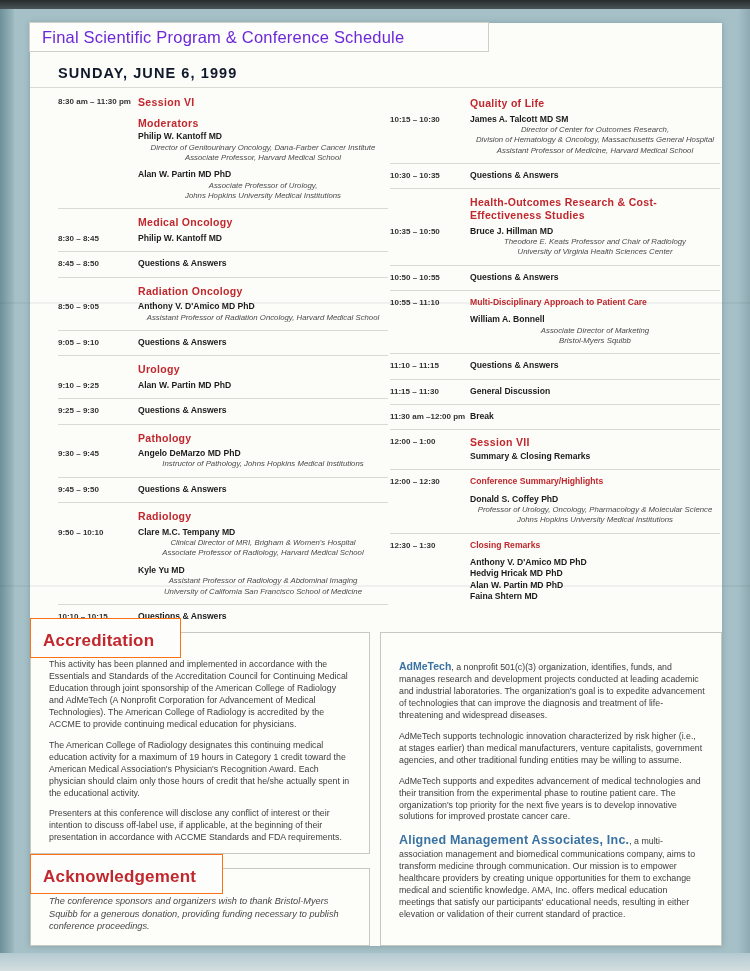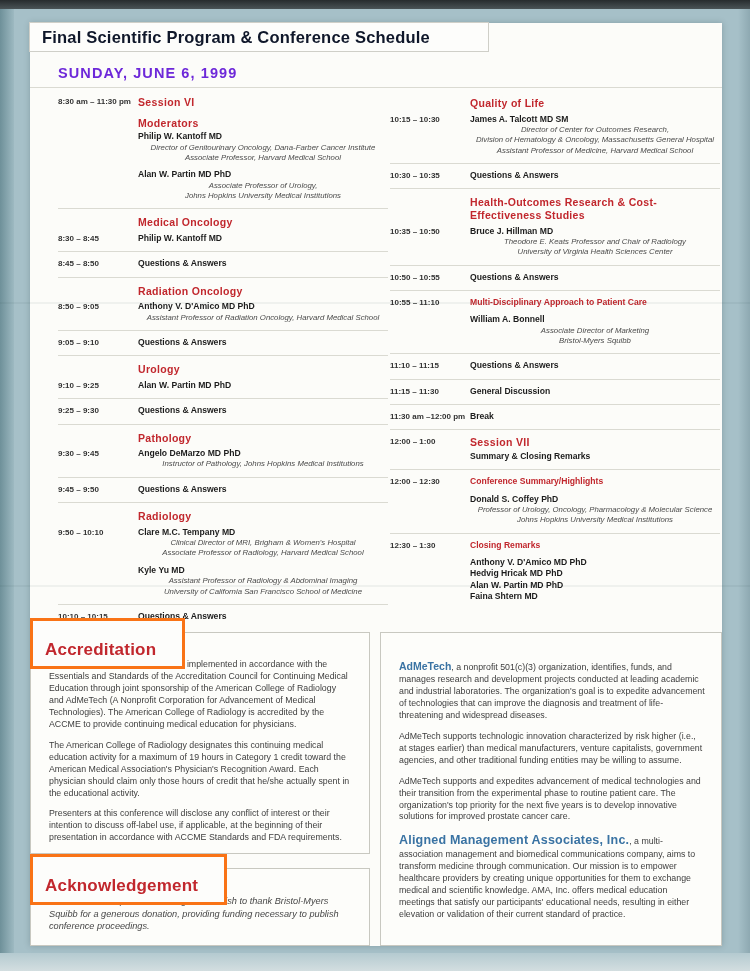--- a/index.html
+++ b/index.html
@@ -20,25 +20,25 @@
   .sheet{
     position:absolute;left:30px;top:23px;width:692px;height:923px;
     background:#fcfcf9;box-shadow:0 0 6px rgba(30,50,60,.25);
   }
 
   .title-box{
     position:absolute;left:-1px;top:-1px;width:460px;height:30px;
     background:#fdfdfb;border:1px solid #cfcfc8;
     display:flex;align-items:center;padding-left:12px;box-sizing:border-box;
   }
-  .title-box span{color:#0f172a;font-weight:700;font-size:16.5px;letter-spacing:.2px;}
+  .title-box span{color:#6d28d9;font-weight:400;font-size:16.5px;letter-spacing:.2px;}
 
   .date-heading{
     position:absolute;left:28px;top:42px;
-    color:#6d28d9;font-weight:700;font-size:14.5px;letter-spacing:1.1px;
+    color:#0f172a;font-weight:700;font-size:14.5px;letter-spacing:1.1px;
   }
   .top-rule{position:absolute;left:0px;right:0px;top:64px;height:1px;background:#dadad2;}
 
   
   .col{position:absolute;top:67px;width:330px;}
   .col-left{left:28px;}
   .col-right{left:360px;}
 
   .block{border-top:1px solid #dadad2;padding:6px 0 7px 0;}
   .block.first{border-top:none;}
@@ -49,22 +49,22 @@
   .ln-session{color:#c1272d;font-size:10.5px;font-weight:700;letter-spacing:.35px;margin-bottom:2px;line-height:1.2;}
   .ln-subsection{color:#c1272d;font-size:10.5px;font-weight:700;letter-spacing:.35px;margin:8px 0 2px 0;line-height:1.2;}
   .ln-bold{font-size:8.6px;font-weight:700;color:#1c1c1c;line-height:1.32;}
   .ln-redbold{font-size:8.6px;font-weight:700;color:#c1272d;line-height:1.32;}
   .ln-italic{font-size:7.8px;font-style:italic;color:#4b4b4b;line-height:1.33;text-align:center;}
   .gap{margin-top:6px;}
 
   
   .panel{position:absolute;background:#fdfdfa;border:1px solid #c8c8c0;box-sizing:border-box;}
   .panel-heading{
-    position:absolute;top:-15px;left:-1px;background:#fdfdfb;border:3px solid #f97316;
-    padding:19px 26px 6px 12px;color:#c1272d;font-weight:700;font-size:17px;letter-spacing:.2px;
+    position:absolute;top:-15px;left:-1px;background:#fdfdfb;border:1px solid #f97316;
+    padding:12px 26px 6px 12px;color:#c1272d;font-weight:700;font-size:17px;letter-spacing:.2px;
   }
   .panel-body{padding:26px 16px 8px 18px;}
   .panel-body p{margin:0 0 9px 0;font-size:8.8px;line-height:1.36;color:#3d3d3d;}
   .panel-acc{left:30px;top:632px;width:340px;height:222px;}
   .panel-ack{left:30px;top:868px;width:340px;height:78px;}
   .panel-ack .panel-body p{font-style:italic;font-size:9.2px;color:#474747;}
   .panel-mission{left:380px;top:632px;width:342px;height:314px;}
   .lead{color:#3a73a3;font-weight:700;font-size:10.5px;}
   .lead-lg{color:#3a73a3;font-weight:700;font-size:12.5px;letter-spacing:.2px;}
 </style>

